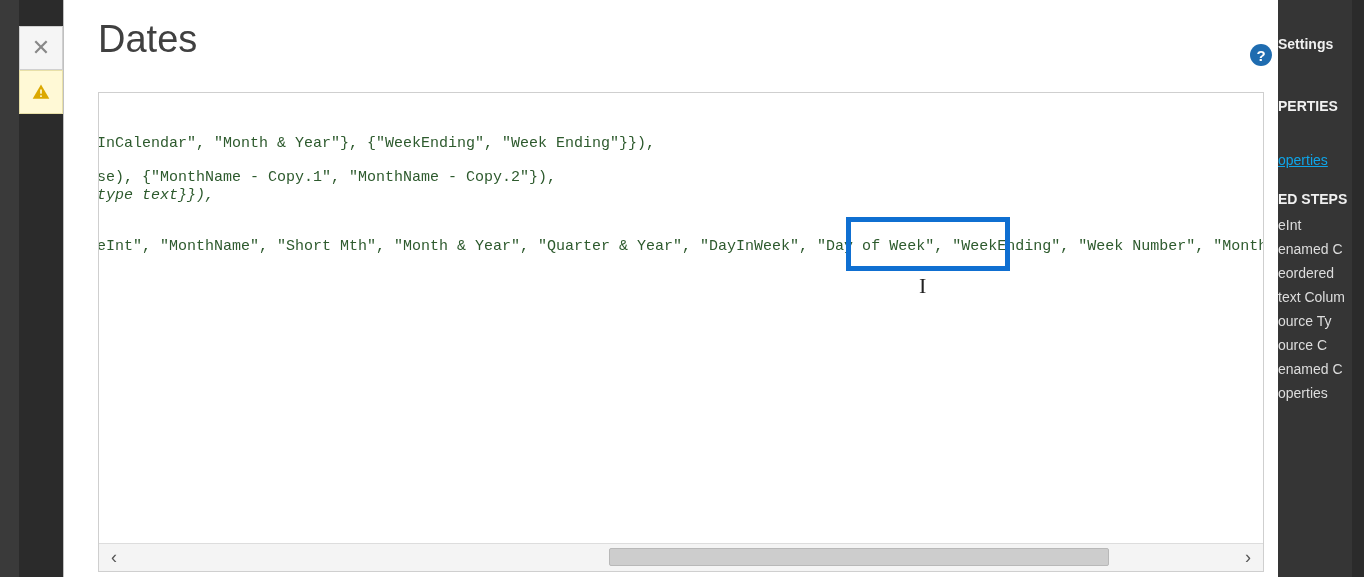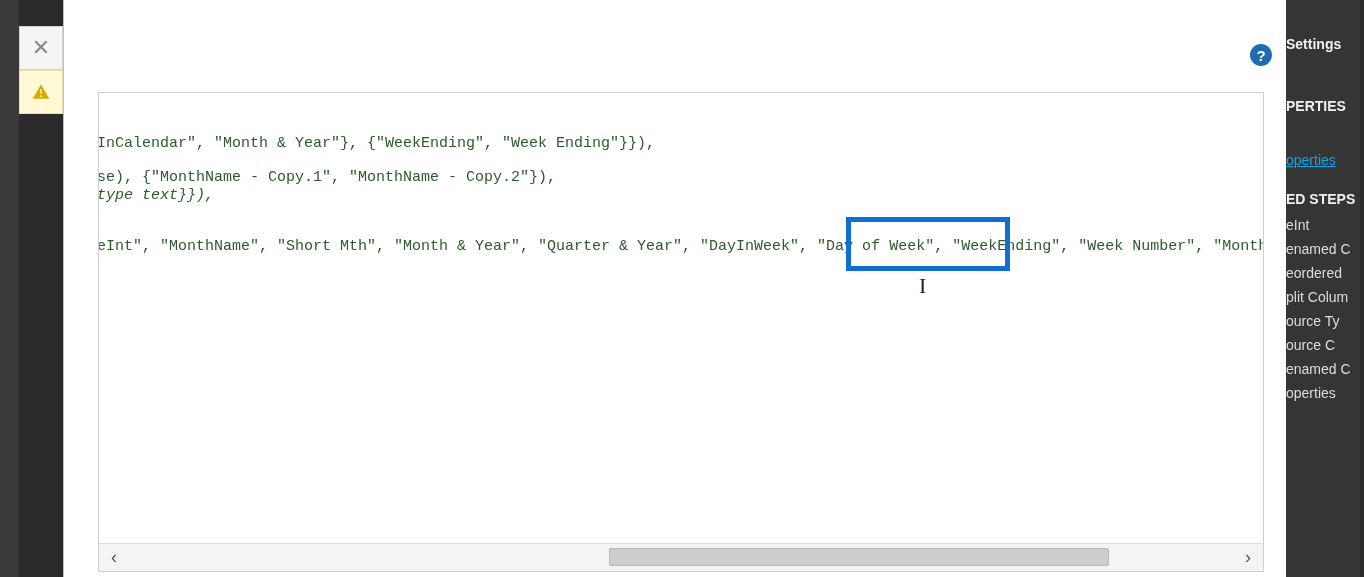--- a/index.html
+++ b/index.html
@@ -150,21 +150,21 @@
     .hscroll .thumb {
       position: absolute;
       top: 4px;
       height: 18px;
       background: #cdcdcd;
       border: 1px solid #b8b8b8;
       border-radius: 2px;
     }
     .right-panel {
       position: absolute;
-      right: 4px;
+      right: 12px;
       top: 0;
       width: 74px;
       height: 577px;
       background: #353535;
       color: #ddd;
       font-size: 14px;
       overflow: hidden;
     }
     .rp-row {
       padding: 4px 2px 4px 0;
@@ -195,20 +195,21 @@
 
 <div class="tab-warn-area">
   <svg viewBox="0 0 24 24">
     <path d="M12 3 L22 20 L2 20 Z" fill="#dba800"></path>
     <rect x="11" y="9" width="2" height="5" fill="#fff9d6"></rect>
     <rect x="11" y="16" width="2" height="2" fill="#fff9d6"></rect>
   </svg>
 </div>
 
 <div class="main-panel">
+  <div class="title">Dates</div>
   <div class="help-icon">?</div>
 
   <div class="editor-box">
     <div class="editor-content">
       <div class="code-line" style="top:42px;">InCalendar", "Month &amp; Year"}, {"WeekEnding", "Week Ending"}}),</div>
       <div class="code-line" style="top:76px;">se), {"MonthName - Copy.1", "MonthName - Copy.2"}),</div>
       <div class="code-line" style="top:94px;font-style:italic;"> type text}}),</div>
       <div class="code-line" style="top:145px;">eInt", "MonthName", "Short Mth", "Month &amp; Year", "Quarter &amp; Year", "DayInWeek", "Day of Week", "WeekEnding", "Week Number", "MonthnYear", "Quar</div>
 
       <div class="highlight-box" style="left:747px; top:124px; width:164px; height:54px;"></div>
@@ -228,18 +229,18 @@
 <div class="right-panel">
   <div class="rp-header rp-section-top">Settings</div>
   <div style="height:34px;"></div>
   <div class="rp-header">PERTIES</div>
   <div style="height:28px;"></div>
   <div class="rp-row"><span class="rp-link">operties</span></div>
   <div class="rp-header rp-applied-top">ED STEPS</div>
   <div class="rp-row">eInt</div>
   <div class="rp-row">enamed C</div>
   <div class="rp-row">eordered</div>
-  <div class="rp-row">plit Colum</div>
+  <div class="rp-row">text Colum</div>
   <div class="rp-row">ource Ty</div>
   <div class="rp-row">ource C</div>
   <div class="rp-row">enamed C</div>
   <div class="rp-row">operties</div>
 </div>
 
 </body></html>

